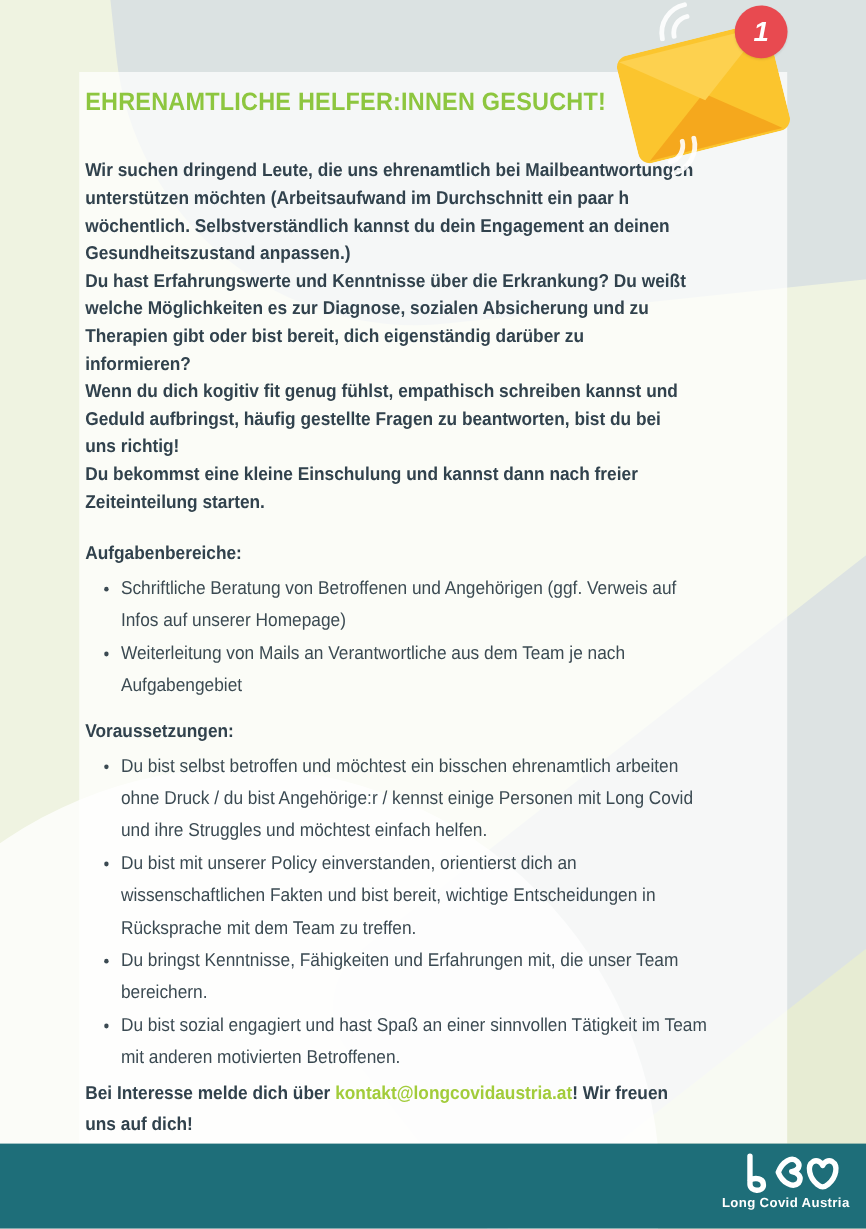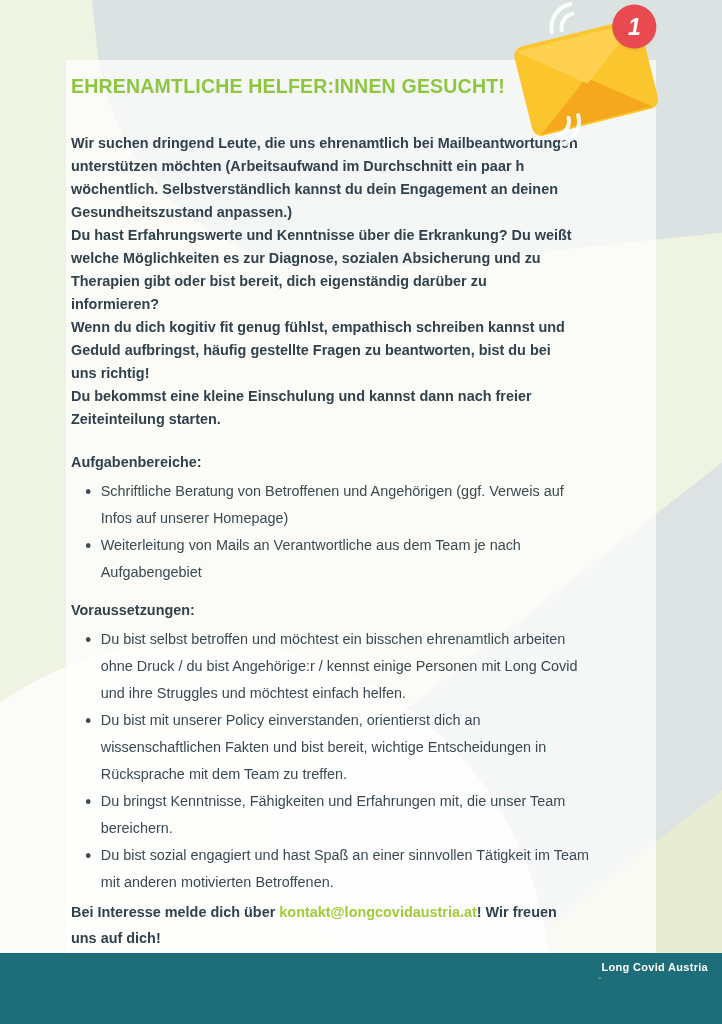--- a/index.html
+++ b/index.html
@@ -77,21 +77,21 @@
   .arc{position:absolute;opacity:.9;}
   .arc-top{left:545px;top:2px;transform:rotate(-12deg);}
   .arc-bottom{left:552px;top:116px;transform:rotate(165deg);}
   
   .footer{
     position:absolute;left:0;top:953px;width:722px;height:71px;
     background:#1e6e79;
   }
   .logo{
     position:absolute;right:14px;top:7px;width:110px;
-    display:flex;flex-direction:row;align-items:flex-start;
+    display:flex;flex-direction:column;align-items:flex-end;
   }
   .logo-label{
     color:#fff;font-size:11px;font-weight:bold;letter-spacing:.3px;
     margin-top:1px;white-space:pre;
   }
 </style>
 </head>
 <body>
 
 <div class="page">

